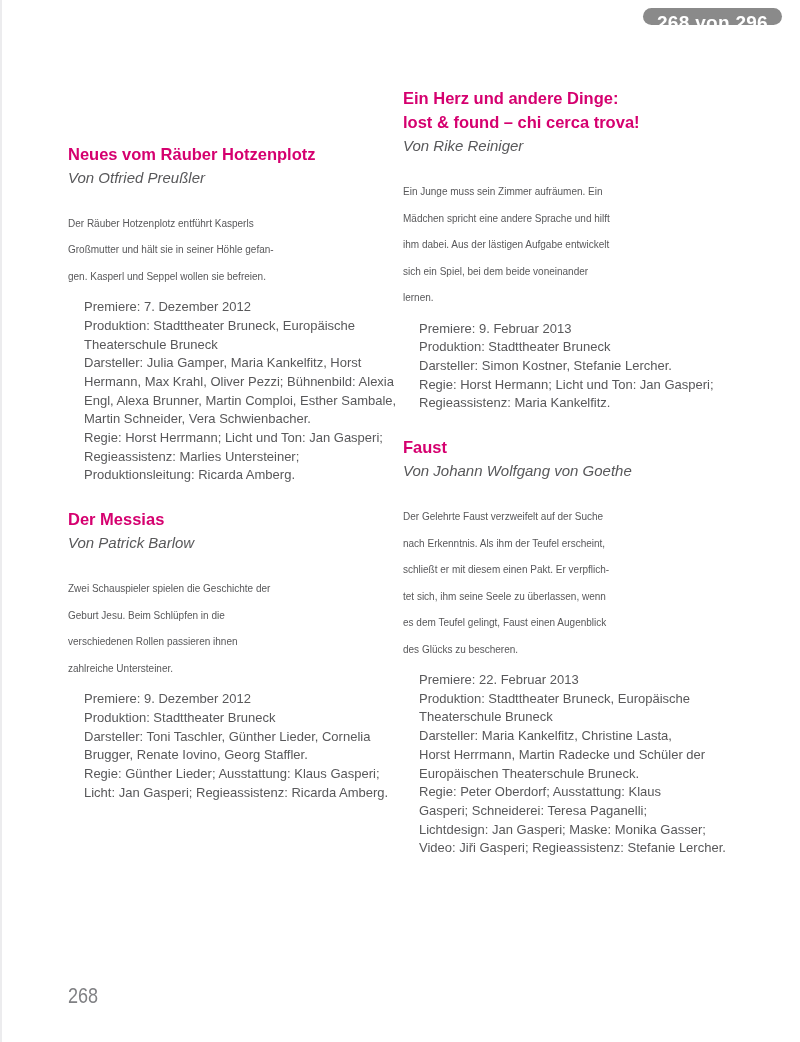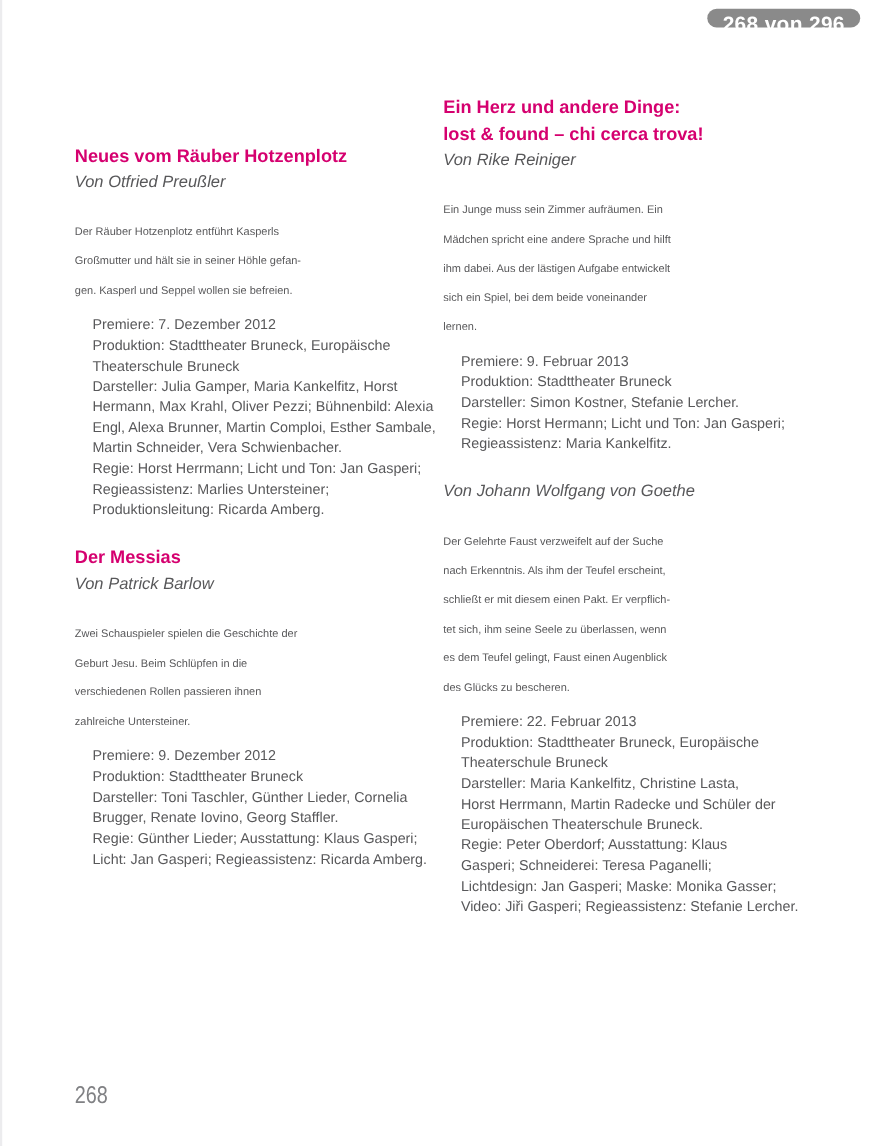--- a/index.html
+++ b/index.html
@@ -142,20 +142,21 @@
 sich ein Spiel, bei dem beide voneinander
 lernen.</p>
         <p class="credits">Premiere: 9. Februar 2013
 Produktion: Stadttheater Bruneck
 Darsteller: Simon Kostner, Stefanie Lercher.
 Regie: Horst Hermann; Licht und Ton: Jan Gasperi;
 Regieassistenz: Maria Kankelfitz.</p>
       </article>
 
       <article class="entry">
+        <h2 class="title">Faust</h2>
         <div class="author">Von Johann Wolfgang von Goethe</div>
         <p class="synopsis">Der Gelehrte Faust verzweifelt auf der Suche
 nach Erkenntnis. Als ihm der Teufel erscheint,
 schließt er mit diesem einen Pakt. Er verpflich-
 tet sich, ihm seine Seele zu überlassen, wenn
 es dem Teufel gelingt, Faust einen Augenblick
 des Glücks zu bescheren.</p>
         <p class="credits">Premiere: 22. Februar 2013
 Produktion: Stadttheater Bruneck, Europäische
 Theaterschule Bruneck

